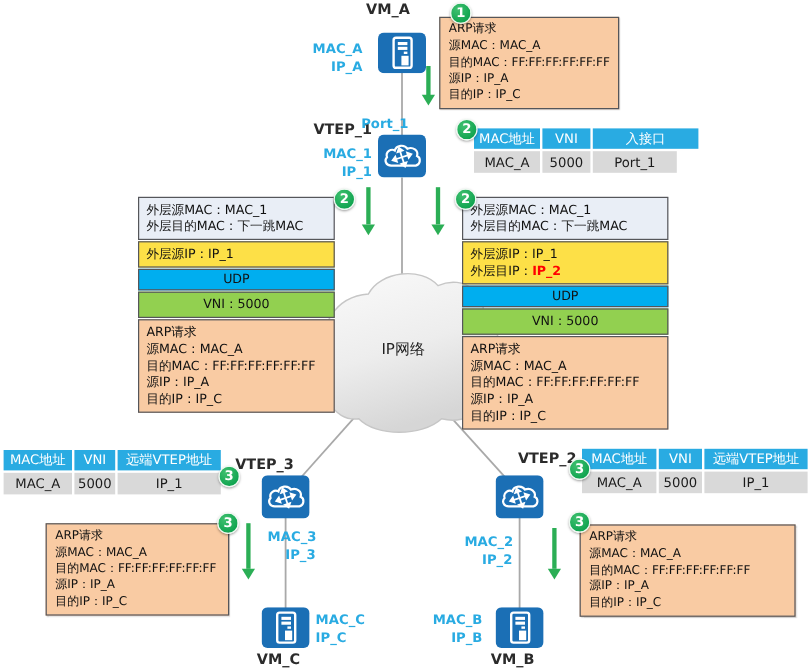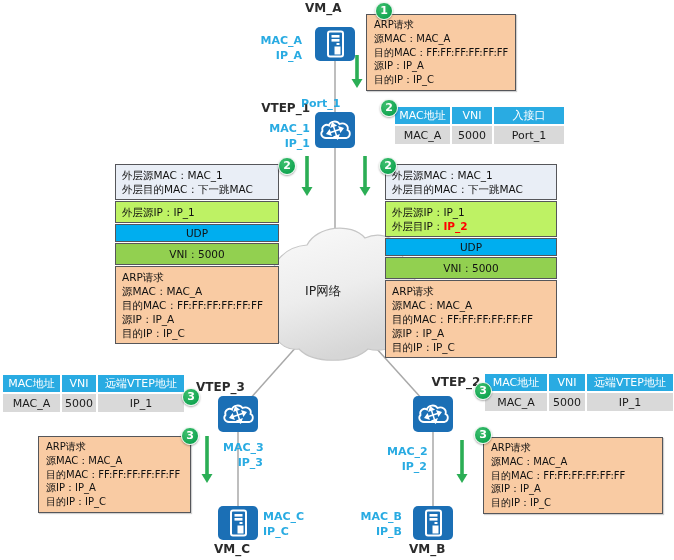--- a/index.html
+++ b/index.html
@@ -15,35 +15,35 @@
   .trow{display:flex;gap:2px;}
   .tc{display:flex;align-items:center;justify-content:center;white-space:nowrap;}
   .thead .tc{background:#29ABE2;color:#fff;height:17px;}
   .tbody .tc{background:#D9D9D9;color:#1a1a1a;height:18px;}
   
   .packet{display:flex;flex-direction:column;}
   .sec{box-sizing:border-box;border:1px solid #55565a;padding:3px 6px;margin-top:1px;
        font-size:10.5px;line-height:14px;color:#111;white-space:nowrap;}
   .sec:first-child{margin-top:0;}
   .sec-mac{background:#E9EEF6;}
-  .sec-ip{background:#bef264;}
+  .sec-ip{background:#fde047;}
   .sec-udp{background:#00AEEF;text-align:center;padding:1px 6px;}
   .sec-vni{background:#92D050;text-align:center;}
   .sec-arp{background:#F9CBA3;}
   .red{color:#FF0000;font-weight:600;}
   
   .note{box-sizing:border-box;background:#F9CBA3;border:1px solid #55565a;padding:3px 7px;
         font-size:10px;line-height:13.8px;color:#111;white-space:nowrap;
         box-shadow:1px 1px 1px rgba(0,0,0,.18);}
   
   .badge{position:absolute;width:16px;height:16px;border-radius:50%;
          background:radial-gradient(circle at 35% 30%,#3fc06f,#009A45);
          color:#fff;font-size:11px;font-weight:700;text-align:center;line-height:16px;
          border:1px solid #eef8f1;box-shadow:0 1px 2px rgba(0,0,0,.35);z-index:9;}
-  .cloudlabel{font-size:12.5px;color:#222;}
+  .cloudlabel{font-size:12.5px;color:#222;text-align:center;}
 </style>
 </head>
 <body>
 
 <div class="canvas">
 
   <svg class="abs" style="left:0;top:0" width="674" height="560" viewBox="0 0 674 560">
     <defs>
       <linearGradient id="cloudGrad" x1="0" y1="0" x2="0.35" y2="1">
         <stop offset="0" stop-color="#FAFAFA"></stop>
@@ -134,21 +134,21 @@
   <div class="abs addr r" style="left:260px;top:121px;width:50px">
     <div>MAC_1</div>
     <div>IP_1</div>
   </div>
 
   <div class="badge" style="left:380px;top:99px">2</div>
   <div class="abs mtable" style="left:395px;top:107px">
     <div class="trow thead">
       <div class="tc" style="width:55px">MAC地址</div>
       <div class="tc" style="width:40px">VNI</div>
-      <div class="tc" style="width:70px">入接口</div>
+      <div class="tc" style="width:88px">入接口</div>
     </div>
     <div class="trow tbody">
       <div class="tc" style="width:55px">MAC_A</div>
       <div class="tc" style="width:40px">5000</div>
       <div class="tc" style="width:70px">Port_1</div>
     </div>
   </div>
 
   <div class="badge" style="left:278px;top:157px">2</div>
   <div class="abs packet" style="left:115px;top:164px;width:164px">

